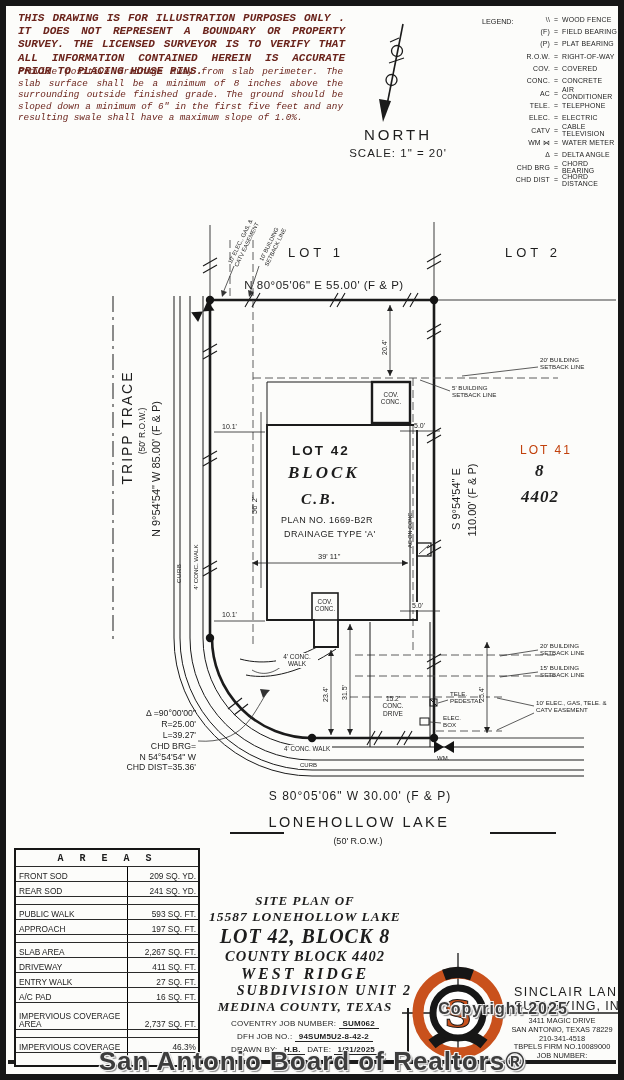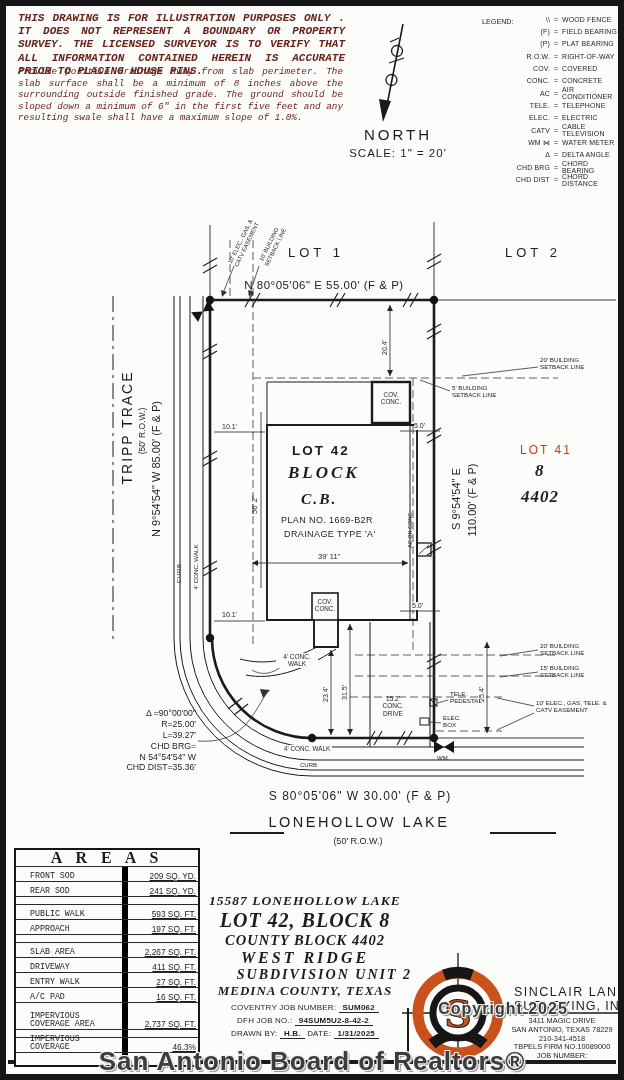--- a/index.html
+++ b/index.html
@@ -18,27 +18,27 @@
   .disc2{font-size:9.3px;line-height:1.25;}
   .leg{position:absolute;z-index:5;font-size:6.9px;letter-spacing:.2px;color:#222;}
   .legrow{display:flex;height:12.35px;align-items:center;}
   .legsym{width:52px;text-align:right;}
   .legeq{width:12px;text-align:center;}
   .legm{flex:1;}
   .areas{position:absolute;left:14px;top:848px;width:182px;border:2px solid #161616;
          background:#fcfcfa;font-size:8.3px;z-index:6;}
   .arow{display:flex;border-top:1px solid #2a2a2a;height:14px;align-items:flex-end;}
   .arow.hd{height:16px;border-top:none;align-items:center;justify-content:center;
-           font-family:Liberation Serif, serif;font-weight:bold;font-size:16px;letter-spacing:5px;}
+           font-family:Liberation Mono, monospace;font-weight:bold;font-size:10px;letter-spacing:5px;}
   .arow.b{height:7px;}
   .arow.big{height:26px;}
   .arow.last{height:12px;}
-  .al{flex:1;padding:0 14px;line-height:1.05;font-family:Liberation Mono, monospace;}
-  .av{width:66px;border-left:6px solid #000000;text-align:right;padding:0 2px;align-self:stretch;
-      display:flex;align-items:flex-end;justify-content:flex-end;text-decoration:underline;}
+  .al{flex:1;padding:0 3px;line-height:1.05;}
+  .av{width:66px;border-left:1px solid #000000;text-align:right;padding:0 2px;align-self:stretch;
+      display:flex;align-items:flex-end;justify-content:flex-end;}
   .tb{position:absolute;left:198px;top:893px;width:214px;text-align:center;z-index:6;}
   .tbl{font-family:"Liberation Serif",serif;font-style:italic;font-weight:bold;letter-spacing:1px;}
   .job{font-size:8px;margin-top:4px;letter-spacing:.2px;}
   .u{border-bottom:1px solid #222;font-weight:bold;padding:0 4px;}
   .sv{z-index:6;}
   .wm{position:absolute;font-weight:bold;color:#3d3d3d;z-index:30;letter-spacing:1px;
       text-shadow:-1px -1px 0 #f2f2f2,1px -1px 0 #f2f2f2,-1px 1px 0 #f2f2f2,1px 1px 0 #f2f2f2,2px 2px 1px #8a8a8a;}
   .curvetx{text-align:right;font-size:8.7px;line-height:1.25;}
 </style>
 </head>
@@ -369,20 +369,21 @@
         <span class="al">IMPERVIOUS COVERAGE</span>
         <span class="av">46.3%</span>
       </div>
     <div class="arow last">
         <span class="al"></span>
         <span class="av"></span>
       </div>
   </div>
 
   <div class="tb">
+    <div class="tbl" style="font-size:13px;">SITE PLAN OF</div>
     <div class="tbl" style="font-size:13.5px;">15587 LONEHOLLOW LAKE</div>
     <div class="tbl" style="font-size:20px;">LOT 42, BLOCK 8</div>
     <div class="tbl" style="font-size:14.5px;">COUNTY BLOCK 4402</div>
     <div class="tbl" style="font-size:16px;letter-spacing:3px;">WEST RIDGE</div>
     <div class="tbl" style="font-size:14px;letter-spacing:2px;text-align:right;">SUBDIVISION UNIT 2</div>
     <div class="tbl" style="font-size:13px;">MEDINA COUNTY, TEXAS</div>
     <div class="job">
       <span>COVENTRY JOB NUMBER:</span>
       <span class="u">SUM062</span>
     </div>

